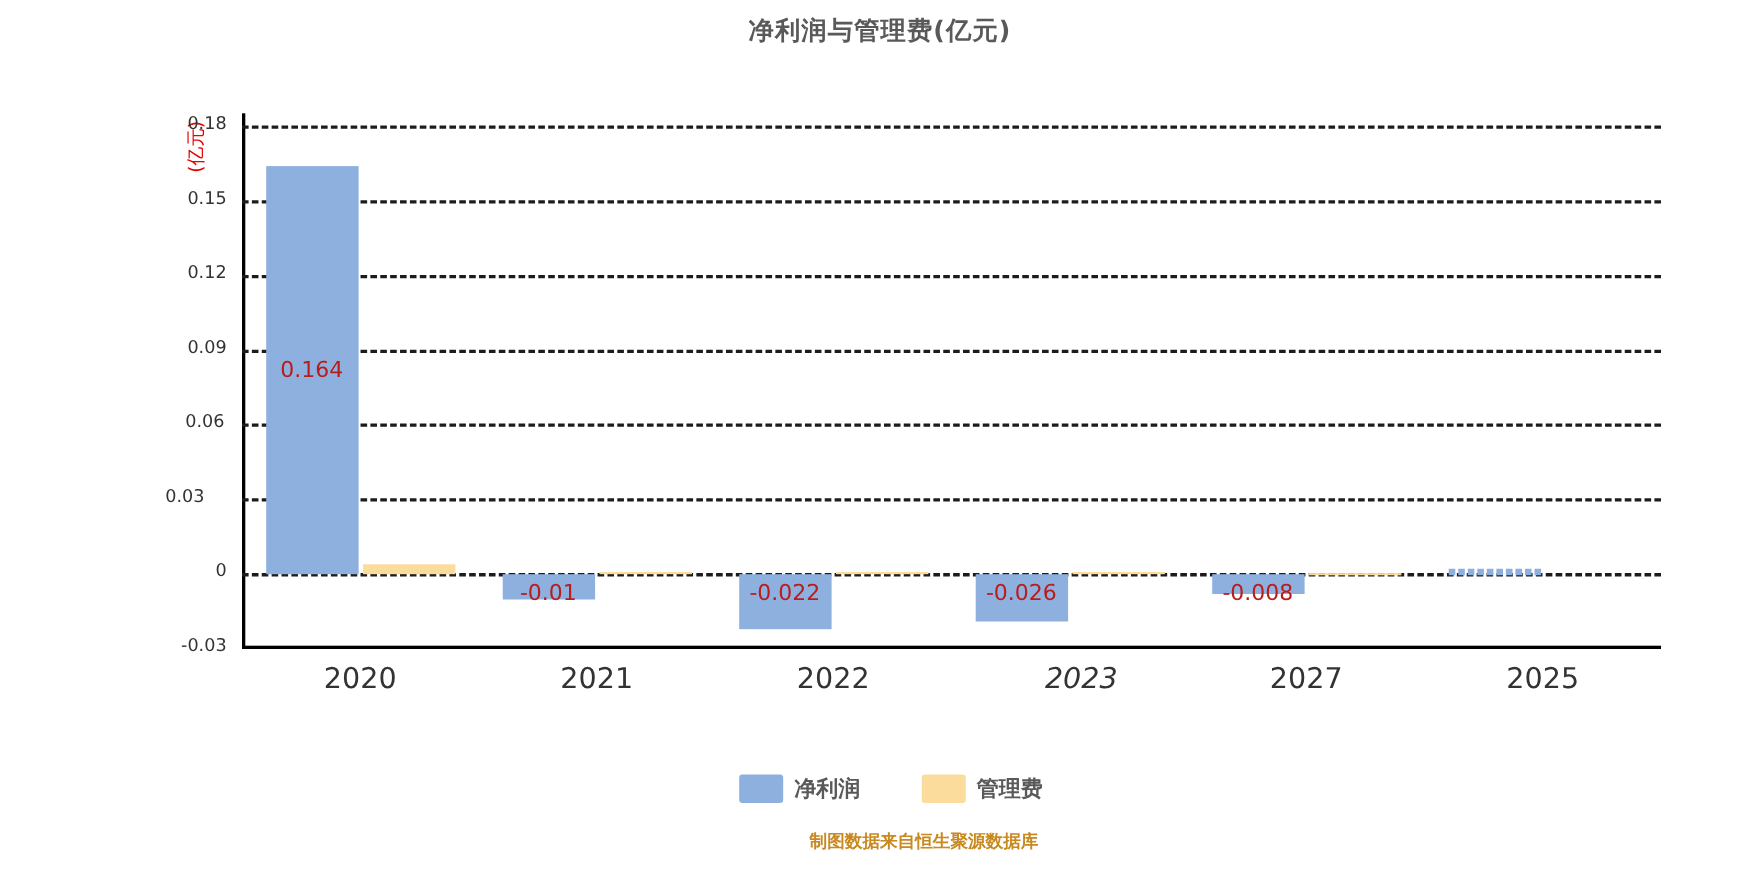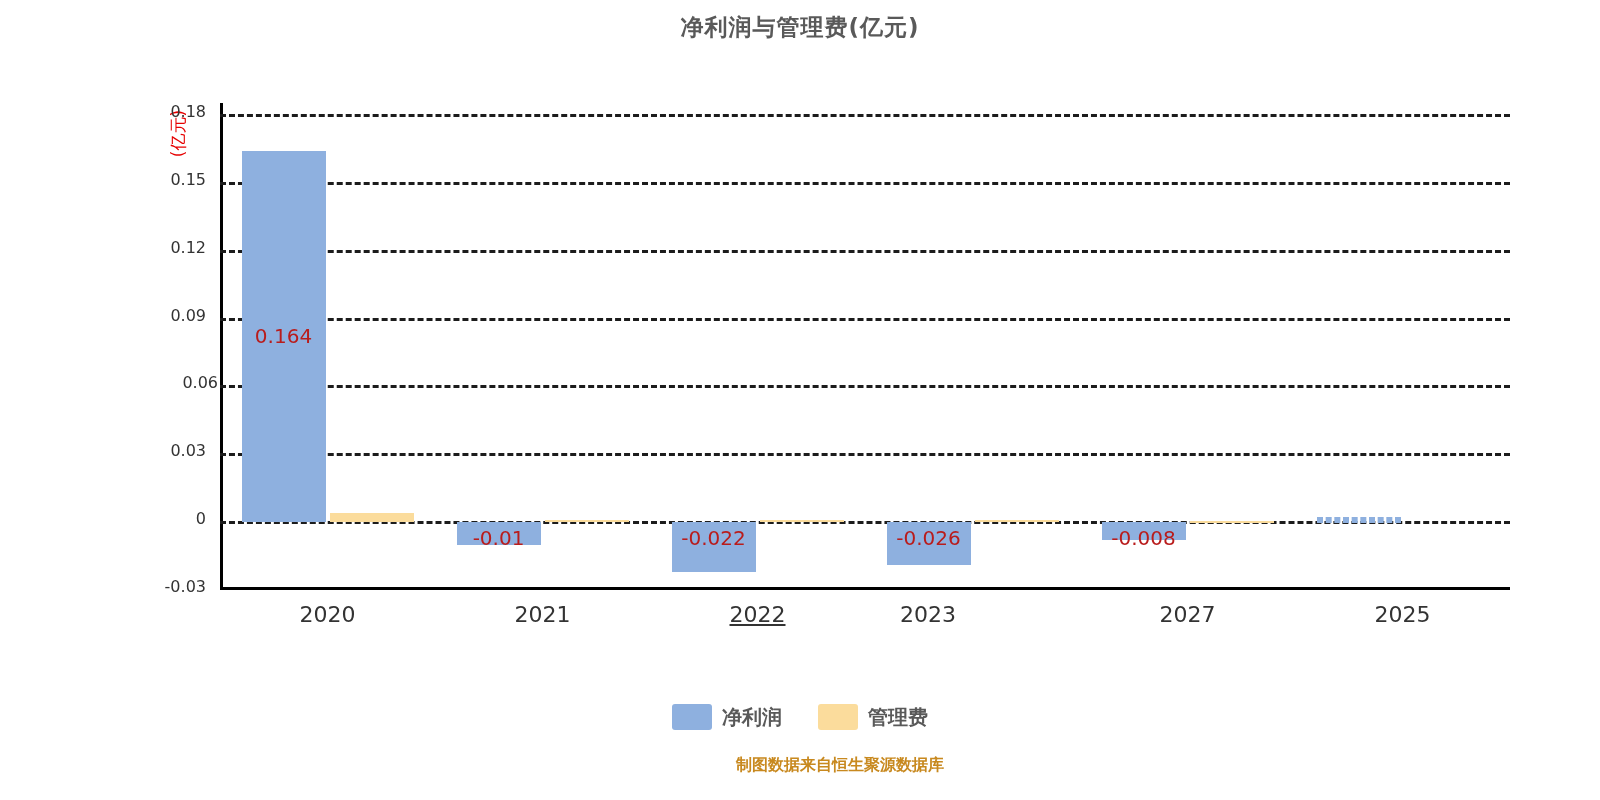--- a/index.html
+++ b/index.html
@@ -14,28 +14,28 @@
   .y-unit{
     position:absolute;left:138px;top:122px;width:80px;text-align:center;
     color:#e60000;font-size:17px;transform:rotate(-90deg);transform-origin:center;
   }
   .axis-frame{
     position:absolute;left:220px;top:103px;width:1290px;height:487px;
     border-left:3px solid #000;border-bottom:3px solid #000;box-sizing:border-box;
   }
   .gridline{position:absolute;height:0;border-top:3px dashed #1c1c1c;}
   .ytick{position:absolute;text-align:right;font-size:16px;color:#333;}
-  .xtick{position:absolute;text-align:center;font-size:22px;color:#333;}
+  .xtick{position:absolute;text-align:center;font-size:26px;color:#333;}
   .bar{position:absolute;}
   .vlabel{position:absolute;text-align:center;font-size:20px;color:#b91c1c;}
   .legend{
     position:absolute;left:0;top:700px;width:100%;height:34px;
     display:flex;justify-content:center;align-items:center;gap:36px;
   }
-  .legend-item{display:flex;gap:10px;cursor:pointer;}
+  .legend-item{display:flex;gap:10px;cursor:pointer;margin-left:20px;}
   .swatch{display:inline-block;width:40px;height:26px;border-radius:3px;}
   .legend-label{font-size:20px;font-weight:bold;color:#595959;}
   .footer-note{
     position:absolute;left:0;top:755px;width:100%;text-align:center;
     font-size:16px;font-weight:bold;color:#c8891f;padding-left:40px;
   }
 </style>
 </head>
 <body>
 
@@ -58,30 +58,30 @@
   <div class="footer-note">制图数据来自恒生聚源数据库</div>
 <div class="gridline" style="left: 220px; top: 114px; width: 1290px;"></div>
     <div class="ytick" style="left: 130px; top: 102px; width: 76px;">0.18</div>
     <div class="gridline" style="left: 220px; top: 181.857px; width: 1290px;"></div>
     <div class="ytick" style="left: 130px; top: 169.857px; width: 76px;">0.15</div>
     <div class="gridline" style="left: 220px; top: 249.714px; width: 1290px;"></div>
     <div class="ytick" style="left: 130px; top: 237.714px; width: 76px;">0.12</div>
     <div class="gridline" style="left: 220px; top: 317.571px; width: 1290px;"></div>
     <div class="ytick" style="left: 130px; top: 305.571px; width: 76px;">0.09</div>
     <div class="gridline" style="left: 220px; top: 385.429px; width: 1290px;"></div>
-    <div class="ytick" style="left: 142px; top: 373.429px; width: 76px;">0.06</div>
+    <div class="ytick" style="left: 128px; top: 373.429px; width: 76px;">0.06</div>
     <div class="gridline" style="left: 220px; top: 453.286px; width: 1290px;"></div>
-    <div class="ytick" style="left: 130px; top: 441.286px; width: 76px;">0.03</div>
+    <div class="ytick" style="left: 130px; top: 441.286px; width: 76px; text-align: center;">0.03</div>
     <div class="gridline" style="left: 220px; top: 521.143px; width: 1290px;"></div>
     <div class="ytick" style="left: 130px; top: 509.143px; width: 76px;">0</div>
     <div class="ytick" style="left: 130px; top: 577px; width: 76px;">-0.03</div>
     <div class="xtick" style="left: 267.5px; top: 602px; width: 120px;">2020</div>
     <div class="xtick" style="left: 482.5px; top: 602px; width: 120px;">2021</div>
-    <div class="xtick" style="left: 697.5px; top: 602px; width: 120px; text-decoration: underline;">2022</div>
-    <div class="xtick" style="left: 868px; top: 602px; width: 120px;">2023</div>
+    <div class="xtick" style="left: 697.5px; top: 602px; width: 120px;">2022</div>
+    <div class="xtick" style="left: 923px; top: 602px; width: 120px; font-style: italic;">2023</div>
     <div class="xtick" style="left: 1127.5px; top: 602px; width: 120px;">2027</div>
     <div class="xtick" style="left: 1342.5px; top: 602px; width: 120px;">2025</div>
     <div class="bar" style="left: 241.5px; width: 84px; top: 151.19px; height: 370.952px; background: rgb(142, 176, 223);"></div>
     <div class="bar" style="left: 456.5px; width: 84px; top: 522.143px; height: 22.619px; background: rgb(142, 176, 223);"></div>
     <div class="bar" style="left: 671.5px; width: 84px; top: 522.143px; height: 49.7619px; background: rgb(142, 176, 223);"></div>
     <div class="bar" style="left: 886.5px; width: 84px; top: 522.143px; height: 42.9762px; background: rgb(142, 176, 223);"></div>
     <div class="bar" style="left: 1101.5px; width: 84px; top: 522.143px; height: 18.0952px; background: rgb(142, 176, 223);"></div>
     <div class="bar" style="left: 1316.5px; width: 84px; top: 517.143px; height: 4px; background: transparent; border-top: 3px dashed rgb(142, 176, 223); border-bottom: 3px dashed rgb(142, 176, 223); box-sizing: border-box;"></div>
     <div class="vlabel" style="left: 221.5px; width: 124px; top: 323.667px;">0.164</div>
     <div class="vlabel" style="left: 436.5px; width: 124px; top: 526.143px;">-0.01</div>

